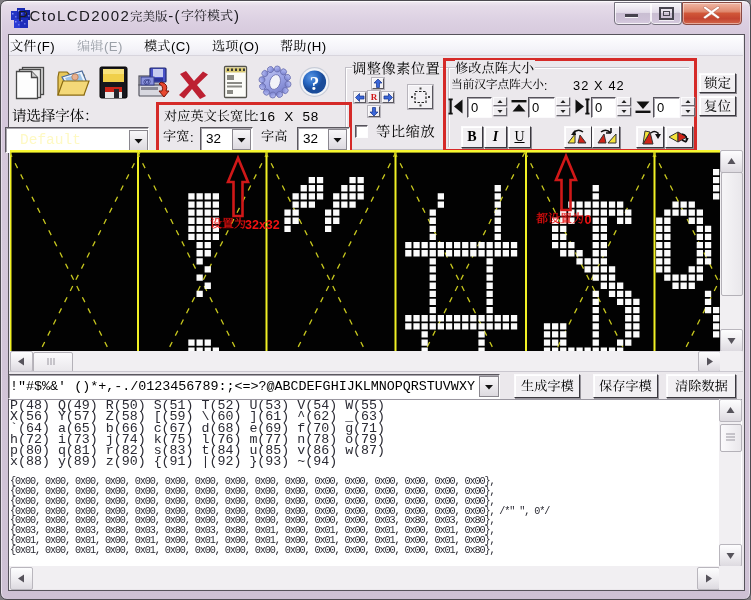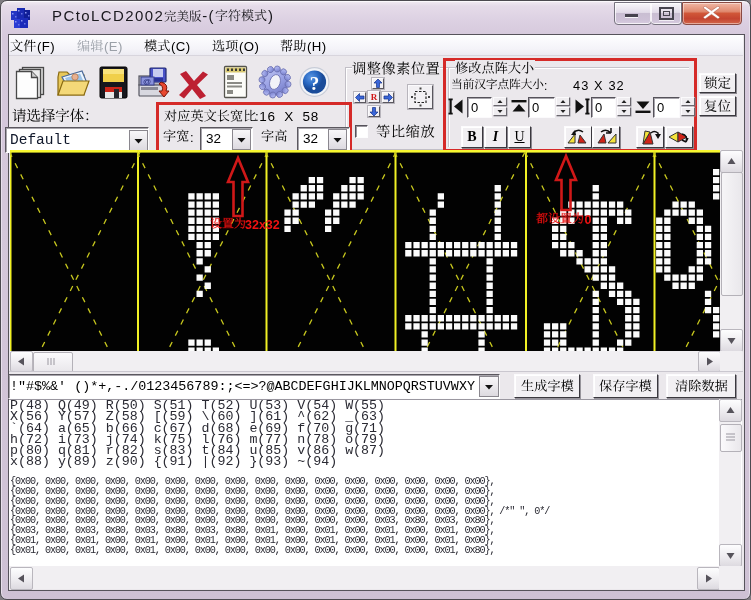--- a/index.html
+++ b/index.html
@@ -78,21 +78,21 @@
     <rect x="14" y="3" width="6" height="10" fill="#101e96"></rect>
     <rect x="15" y="5" width="1.5" height="1.5" fill="#8a96f2"></rect>
     <rect x="18" y="8" width="1.5" height="1.5" fill="#6a76e2"></rect>
     <rect x="4" y="12" width="7" height="9" fill="#2a3bd4"></rect>
     <rect x="5" y="14" width="1.5" height="1.5" fill="#8a96f2"></rect>
     <rect x="8" y="17" width="1.5" height="1.5" fill="#6a76e2"></rect>
     <rect x="10" y="11" width="8" height="10" fill="#1c2cba"></rect>
     <rect x="11" y="13" width="1.5" height="1.5" fill="#8a96f2"></rect>
     <rect x="14" y="16" width="1.5" height="1.5" fill="#6a76e2"></rect>
   </svg>
-<div class="abs" style="left:52px;top:7px;font:15px 'Liberation Sans',sans-serif;color:#19181d;white-space:pre;letter-spacing:1.4px">PCtoLCD2002<svg style="vertical-align:-2px" width="38" height="13">
+<div class="abs" style="left:18px;top:7px;font:15px 'Liberation Sans',sans-serif;color:#19181d;white-space:pre;letter-spacing:1.4px">PCtoLCD2002<svg style="vertical-align:-2px" width="38" height="13">
       <g fill="#19181d" transform="translate(0,10.75) scale(0.0125,-0.0125)">
         <use href="#g5b8c"></use>
         <use href="#g7f8e" x="1000"></use>
         <use href="#g7248" x="2000"></use>
       </g>
     </svg>-(<svg style="vertical-align:-2px" width="53" height="14">
       <g fill="#19181d" transform="translate(0,11.18) scale(0.013,-0.013)">
         <use href="#g5b57"></use>
         <use href="#g7b26" x="1000"></use>
         <use href="#g6a21" x="2000"></use>
@@ -303,21 +303,21 @@
     <g fill="#000" transform="translate(0,12.848) scale(0.0146,-0.0146)">
       <use href="#g8bf7"></use>
       <use href="#g9009" x="986"></use>
       <use href="#g62e9" x="1973"></use>
       <use href="#g5b57" x="2959"></use>
       <use href="#g4f53" x="3945"></use>
       <use href="#gff1a" x="4932"></use>
     </g>
   </svg>
 <div class="abs" style="left:5px;top:127px;width:142px;height:24px;background:#fff;border:1px solid;border-color:#5b585f #fdfdfe #fdfdfe #5b585f;box-shadow:inset 1px 1px 0 #a8a5ac;"></div>
-<div class="abs" style="left:10px;top:131.5px;font:14.5px 'Liberation Mono',monospace;color:#0f172a;white-space:pre;">Default</div>
+<div class="abs" style="left:20px;top:131.5px;font:14.5px 'Liberation Mono',monospace;color:#fef9c3;white-space:pre;">Default</div>
 <div class="abs" style="left:129px;top:129.5px;width:17px;height:19px;background:linear-gradient(#f8f7f9,#dddae0);border:1px solid #8a878e;"><svg width="17" height="19">
       <path d="M4.5 8 L12.5 8 L8.5 12.5 Z" fill="#111"></path>
     </svg></div>
 <svg class="abs" style="left:163.5px;top:109px" width="94" height="16">
     <g fill="#000" transform="translate(0,11.616) scale(0.0132,-0.0132)">
       <use href="#g5bf9"></use>
       <use href="#g5e94" x="1000"></use>
       <use href="#g82f1" x="2000"></use>
       <use href="#g6587" x="3000"></use>
       <use href="#g957f" x="4000"></use>
@@ -367,21 +367,21 @@
       <use href="#g524d" x="983"></use>
       <use href="#g6c49" x="1966"></use>
       <use href="#g5b57" x="2949"></use>
       <use href="#g70b9" x="3932"></use>
       <use href="#g9635" x="4915"></use>
       <use href="#g5927" x="5898"></use>
       <use href="#g5c0f" x="6881"></use>
     </g>
   </svg>
 <div class="abs" style="left:544px;top:78.5px;font:12px 'Liberation Sans',sans-serif;color:#000;white-space:pre;">:</div>
-<div class="abs" style="left:573px;top:78px;font:12.8px 'Liberation Sans',sans-serif;color:#000;white-space:pre;letter-spacing:1.1px">43 X 32</div>
+<div class="abs" style="left:573px;top:78px;font:12.8px 'Liberation Sans',sans-serif;color:#000;white-space:pre;letter-spacing:1.1px">32 X 42</div>
 <svg class="abs" style="left:448px;top:97px" width="18" height="19">
     <rect x="1.5" y="2.5" width="2.2" height="14" fill="#111"></rect>
     <rect x="0.5" y="1.5" width="4.2" height="1.8" fill="#111"></rect>
     <rect x="0.5" y="15.7" width="4.2" height="1.8" fill="#111"></rect>
     <path d="M14.5 2.5 L14.5 16.5 L6 9.5 Z" fill="#111"></path>
   </svg>
 <div class="abs" style="left:467px;top:97px;width:23px;height:19px;background:#fff;border:1px solid;border-color:#55525a #fbfafc #fbfafc #55525a;box-shadow:inset 1px 1px 0 #a8a5ac;"></div>
 <div class="abs" style="left:471px;top:99.5px;font:13px 'Liberation Sans',sans-serif;color:#000;white-space:pre;">0</div>
 <div class="abs" style="left:493px;top:97px;width:12px;height:7px;background:#efedf0;border:1px solid;border-color:#fbfafc #6a676e #6a676e #fbfafc;box-shadow:0.5px 0.5px 0 #9a97a0">
     <svg width="12" height="7" style="display:block">

